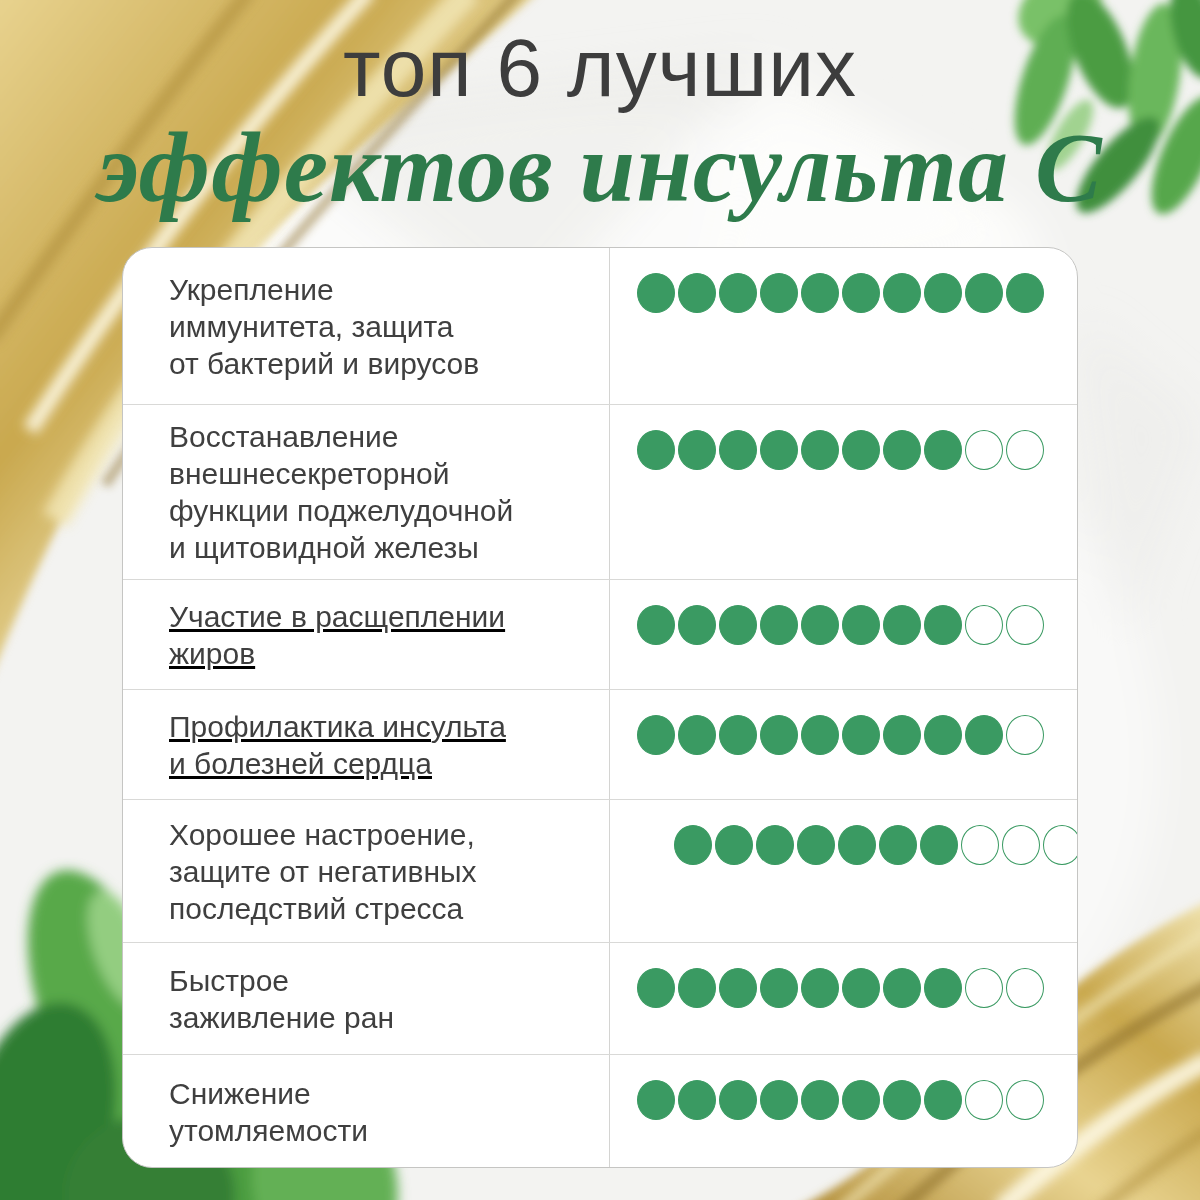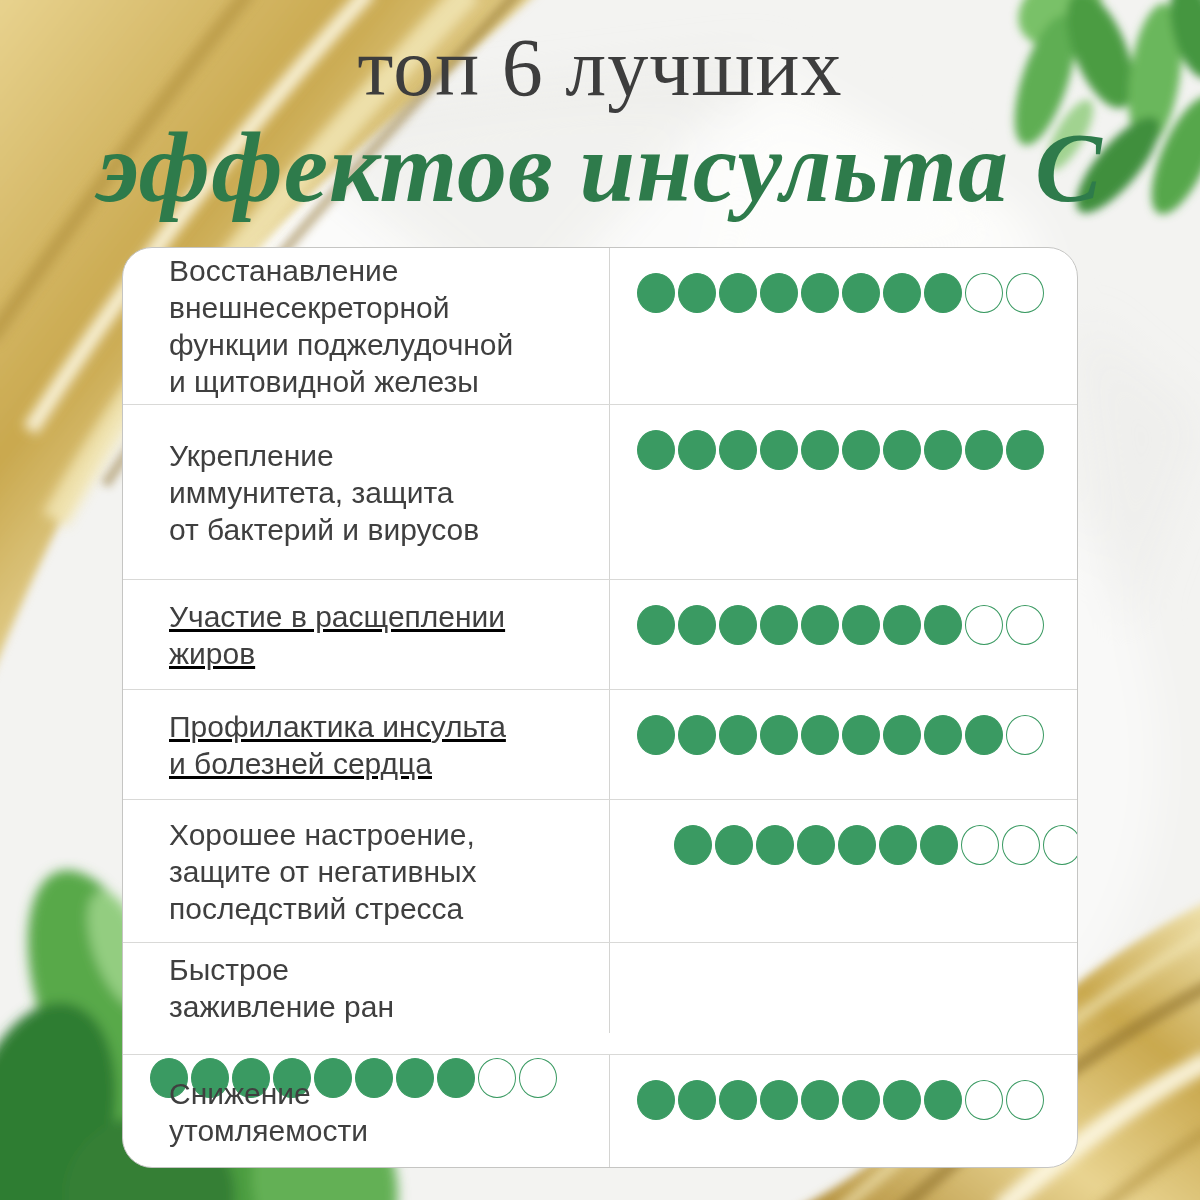--- a/index.html
+++ b/index.html
@@ -7,40 +7,40 @@
   body {
     position:relative; overflow:hidden;
     background:#f3f3f1;
     font-family:"Liberation Sans", sans-serif;
   }
   #bg { position:absolute; left:0; top:0; width:1200px; height:1200px; z-index:0; }
 
   .header { position:absolute; top:20px; left:0; width:100%; text-align:center; z-index:2; }
   .title1 {
     font-size:82px; line-height:95px; font-weight:400;
-    color:#3d3d3d; letter-spacing:1px;font-family:Liberation Serif, serif;
+    color:#3d3d3d; letter-spacing:1px;
   }
   .title2 {
     font-family:"Liberation Serif", serif; font-style:italic; font-weight:600;
     font-size:100px; line-height:106px; color:#2e7b4b; letter-spacing:1px;
   }
 
   .card {
     position:absolute; left:122px; top:247px; width:956px; height:921px;
     background:#ffffff; border:1px solid #c5c5c3; border-radius:30px;
     z-index:3; display:flex; flex-direction:column; overflow:hidden;
   }
   .row { display:flex; border-top:1px solid #d9d9d7; flex:none; }
   .row:first-child { border-top:none; }
   .row:nth-child(1){ height:156px; }
   .row:nth-child(2){ height:175px; }
   .row:nth-child(3){ height:110px;text-decoration:underline; }
   .row:nth-child(4){ height:110px;text-decoration:underline; }
   .row:nth-child(5){ height:143px;gap:37px; }
-  .row:nth-child(6){ height:112px;flex-direction:column; }
+  .row:nth-child(6){ height:112px; }
   .row:nth-child(7){ height:115px; }
 
   .cell-label {
     width:487px; flex:none;
     display:flex; align-items:center;
     padding:8px 24px 8px 46px;
     border-right:1px solid #d4d4d2;
   }
   .cell-label span {
     font-size:30px; line-height:37px; color:#3f3f3f; white-space:pre-line;
@@ -130,59 +130,59 @@
 </svg>
 
 <div class="header">
   <div class="title1">топ 6 лучших</div>
   <div class="title2">эффектов инсульта C</div>
 </div>
 
 <div class="card">
   <div class="row">
     <div class="cell-label">
+        <span>Укрепление
+иммунитета, защита
+от бактерий и вирусов</span>
+      </div>
+    <div class="cell-rating">
+        <span class="dot filled"></span>
+        <span class="dot filled"></span>
+        <span class="dot filled"></span>
+        <span class="dot filled"></span>
+        <span class="dot filled"></span>
+        <span class="dot filled"></span>
+        <span class="dot filled"></span>
+        <span class="dot filled"></span>
+        <span class="dot filled"></span>
+        <span class="dot filled"></span>
+      </div>
+  </div>
+  <div class="row">
+    <div class="cell-label">
         <span>Восстанавление
 внешнесекреторной
 функции поджелудочной
 и щитовидной железы</span>
       </div>
     <div class="cell-rating">
         <span class="dot filled"></span>
         <span class="dot filled"></span>
         <span class="dot filled"></span>
         <span class="dot filled"></span>
         <span class="dot filled"></span>
         <span class="dot filled"></span>
         <span class="dot filled"></span>
         <span class="dot filled"></span>
         <span class="dot"></span>
         <span class="dot"></span>
       </div>
   </div>
   <div class="row">
     <div class="cell-label">
-        <span>Укрепление
-иммунитета, защита
-от бактерий и вирусов</span>
-      </div>
-    <div class="cell-rating">
-        <span class="dot filled"></span>
-        <span class="dot filled"></span>
-        <span class="dot filled"></span>
-        <span class="dot filled"></span>
-        <span class="dot filled"></span>
-        <span class="dot filled"></span>
-        <span class="dot filled"></span>
-        <span class="dot filled"></span>
-        <span class="dot filled"></span>
-        <span class="dot filled"></span>
-      </div>
-  </div>
-  <div class="row">
-    <div class="cell-label">
         <span>Участие в расщеплении
 жиров</span>
       </div>
     <div class="cell-rating">
         <span class="dot filled"></span>
         <span class="dot filled"></span>
         <span class="dot filled"></span>
         <span class="dot filled"></span>
         <span class="dot filled"></span>
         <span class="dot filled"></span>

